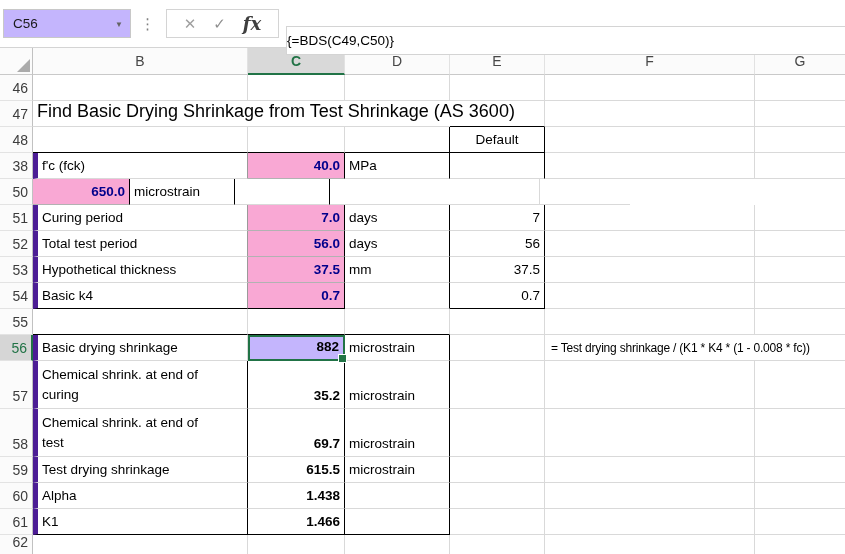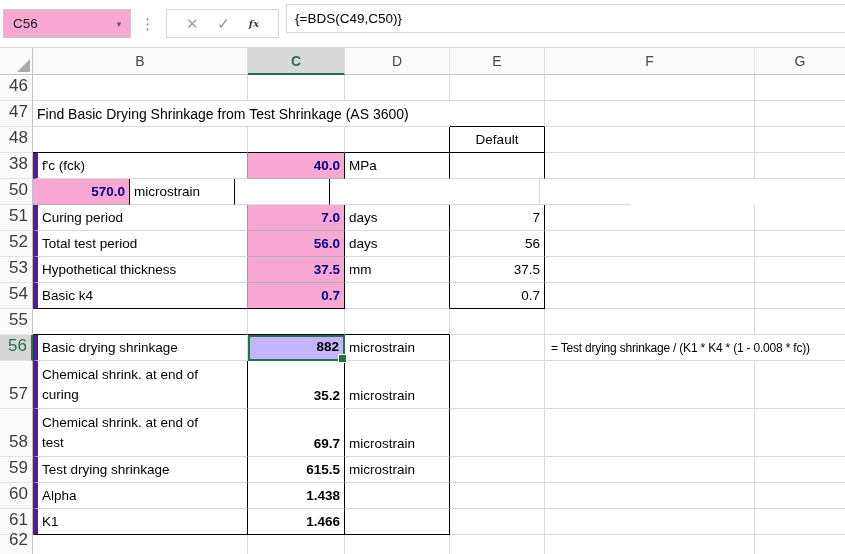--- a/index.html
+++ b/index.html
@@ -1,51 +1,51 @@
 <!DOCTYPE html>
 <html><head>
 <meta charset="utf-8">
 <style>
   *{box-sizing:border-box;margin:0;padding:0}
   body{width:845px;height:554px;overflow:hidden;background:#fff;font-family:"Liberation Sans",sans-serif}
   
   .fbar{position:relative;height:48px;background:#fff;border-bottom:1px solid #d4d4d4}
-  .nbox{position:absolute;left:3px;top:9px;width:128px;height:29px;border:1px solid #c8c8c8;background:#f9a8d4;display:flex;align-items:center;padding-left:9px;font-size:13.5px;color:#1a1a1a}
+  .nbox{position:absolute;left:3px;top:9px;width:128px;height:29px;border:1px solid #c8c8c8;background:#c4b5fd;display:flex;align-items:center;padding-left:9px;font-size:13.5px;color:#1a1a1a}
   .nbarrow{position:absolute;right:7px;top:11px;font-size:8px;color:#636363;line-height:1}
   .vdots{position:absolute;left:140px;top:9px;height:29px;display:flex;align-items:center;font-size:15px;color:#808080}
   .btnbox{position:absolute;left:166px;top:9px;width:113px;height:29px;border:1px solid #d4d4d4;background:#fff;display:flex;align-items:center;justify-content:space-evenly}
   .icox{color:#9f9f9f;font-size:15px}
   .icochk{color:#8f8f8f;font-size:15px}
-  .icofx{color:#3f3f3f;font-size:10px;font-style:italic;font-weight:bold;font-family:"DejaVu Serif",serif}
-  .fin{position:absolute;left:286px;top:4px;width:559px;height:29px;border:1px solid #d4d4d4;border-right:none;background:#fff;display:flex;align-items:center;padding-left:8px;font-size:13.5px;color:#000}
+  .icofx{color:#3f3f3f;font-size:18px;font-style:italic;font-weight:bold;font-family:"DejaVu Serif",serif}
+  .fin{position:absolute;left:286px;top:26px;width:559px;height:29px;border:1px solid #d4d4d4;border-right:none;background:#fff;display:flex;align-items:center;font-size:13.5px;color:#000}
   
   .chead{display:flex;height:27px}
   .hc{border-right:1px solid #e2e2e2;border-bottom:1px solid #c9c9c9;background:#fbfbfb;display:flex;align-items:center;justify-content:center;font-size:14px;color:#474747}
   .hc.sel{background:#d9d9d9;color:#217346;font-weight:bold;border-bottom:2px solid #217346}
   .corner{position:relative;background:#fbfbfb;border-right:1px solid #c1c1c1;border-bottom:1px solid #c9c9c9}
   .tri{position:absolute;right:2px;bottom:2px;width:0;height:0;border-left:13px solid transparent;border-bottom:13px solid #ababab}
   
   .r{display:flex;height:26px}
   .r.h48{height:48px}
   .r.h19{height:19px}
   .cell{position:relative;border-right:1px solid #d9d9d9;border-bottom:1px solid #d9d9d9;display:flex;align-items:flex-end;padding:0 4px 3px 4px;font-size:13.5px;line-height:1.3;color:#000;overflow:visible}
-  .rh{justify-content:flex-end;background:#fbfbfb;border-right:1px solid #c1c1c1;border-bottom:1px solid #e3e3e3;font-size:17px;color:#3c3c3c;}
+  .rh{justify-content:flex-end;background:#fbfbfb;border-right:1px solid #c1c1c1;border-bottom:1px solid #e3e3e3;font-size:14px;color:#3c3c3c;}
   .rh.sel{background:#d6d6d6;color:#217346;border-right:2px solid #217346}
   .w0{width:33px}.w1{width:215px}.w2{width:97px}.w3{width:105px}.w4{width:95px}.w5{width:210px}.w6{width:90px;border-right:none}
   .num{justify-content:flex-end;font-weight:bold}
   .inp{background:#f9a8d4;color:#00008b;border-bottom-color:#b2b2b2}
   .dv{justify-content:flex-end}
   .ctr{justify-content:center}
   .kl{border-left:5px solid #4c1d95}
   .kr{border-right-color:#000}
   .kb{border-bottom-color:#000}
   .sepg{border-right-color:#9a9a9a}
   .nrb{border-right:none}
   .nbb{border-bottom:none}
-  .title{white-space:nowrap;z-index:3;font-size:14px}
+  .title{white-space:nowrap;z-index:3;font-size:18px}
   .note{white-space:nowrap;z-index:3;font-size:12px;letter-spacing:-0.2px;padding-left:6px}
   .selcell{border:2px solid #217346;background:#c4b5fd;justify-content:flex-end;font-weight:bold;z-index:2}
   .selcell:after{content:"";position:absolute;right:-4px;bottom:-4px;width:7px;height:7px;background:#217346;border:1px solid #fff;z-index:4}
   .lines{display:block;width:100%}
   .lines span{display:block;line-height:1.5}
 </style>
 </head>
 <body>
 
 <div>
@@ -113,21 +113,21 @@
     <div class="cell w1 kl sepg">f'c (fck)</div>
     <div class="cell w2 inp num kr">40.0</div>
     <div class="cell w3 kr">MPa</div>
     <div class="cell w4 kr dv"></div>
     <div class="cell w5"></div>
     <div class="cell w6"></div>
   </div>
 
   <div class="r">
     <div class="cell rh w0">50</div>
-    <div class="cell w2 inp num kr">570.0</div>
+    <div class="cell w2 inp num kr">650.0</div>
     <div class="cell w3 kr">microstrain</div>
     <div class="cell w4 kr dv"></div>
     <div class="cell w5"></div>
     <div class="cell w6"></div>
   </div>
 
   <div class="r">
     <div class="cell rh w0">51</div>
     <div class="cell w1 kl sepg">Curing period</div>
     <div class="cell w2 inp num kr">7.0</div>

